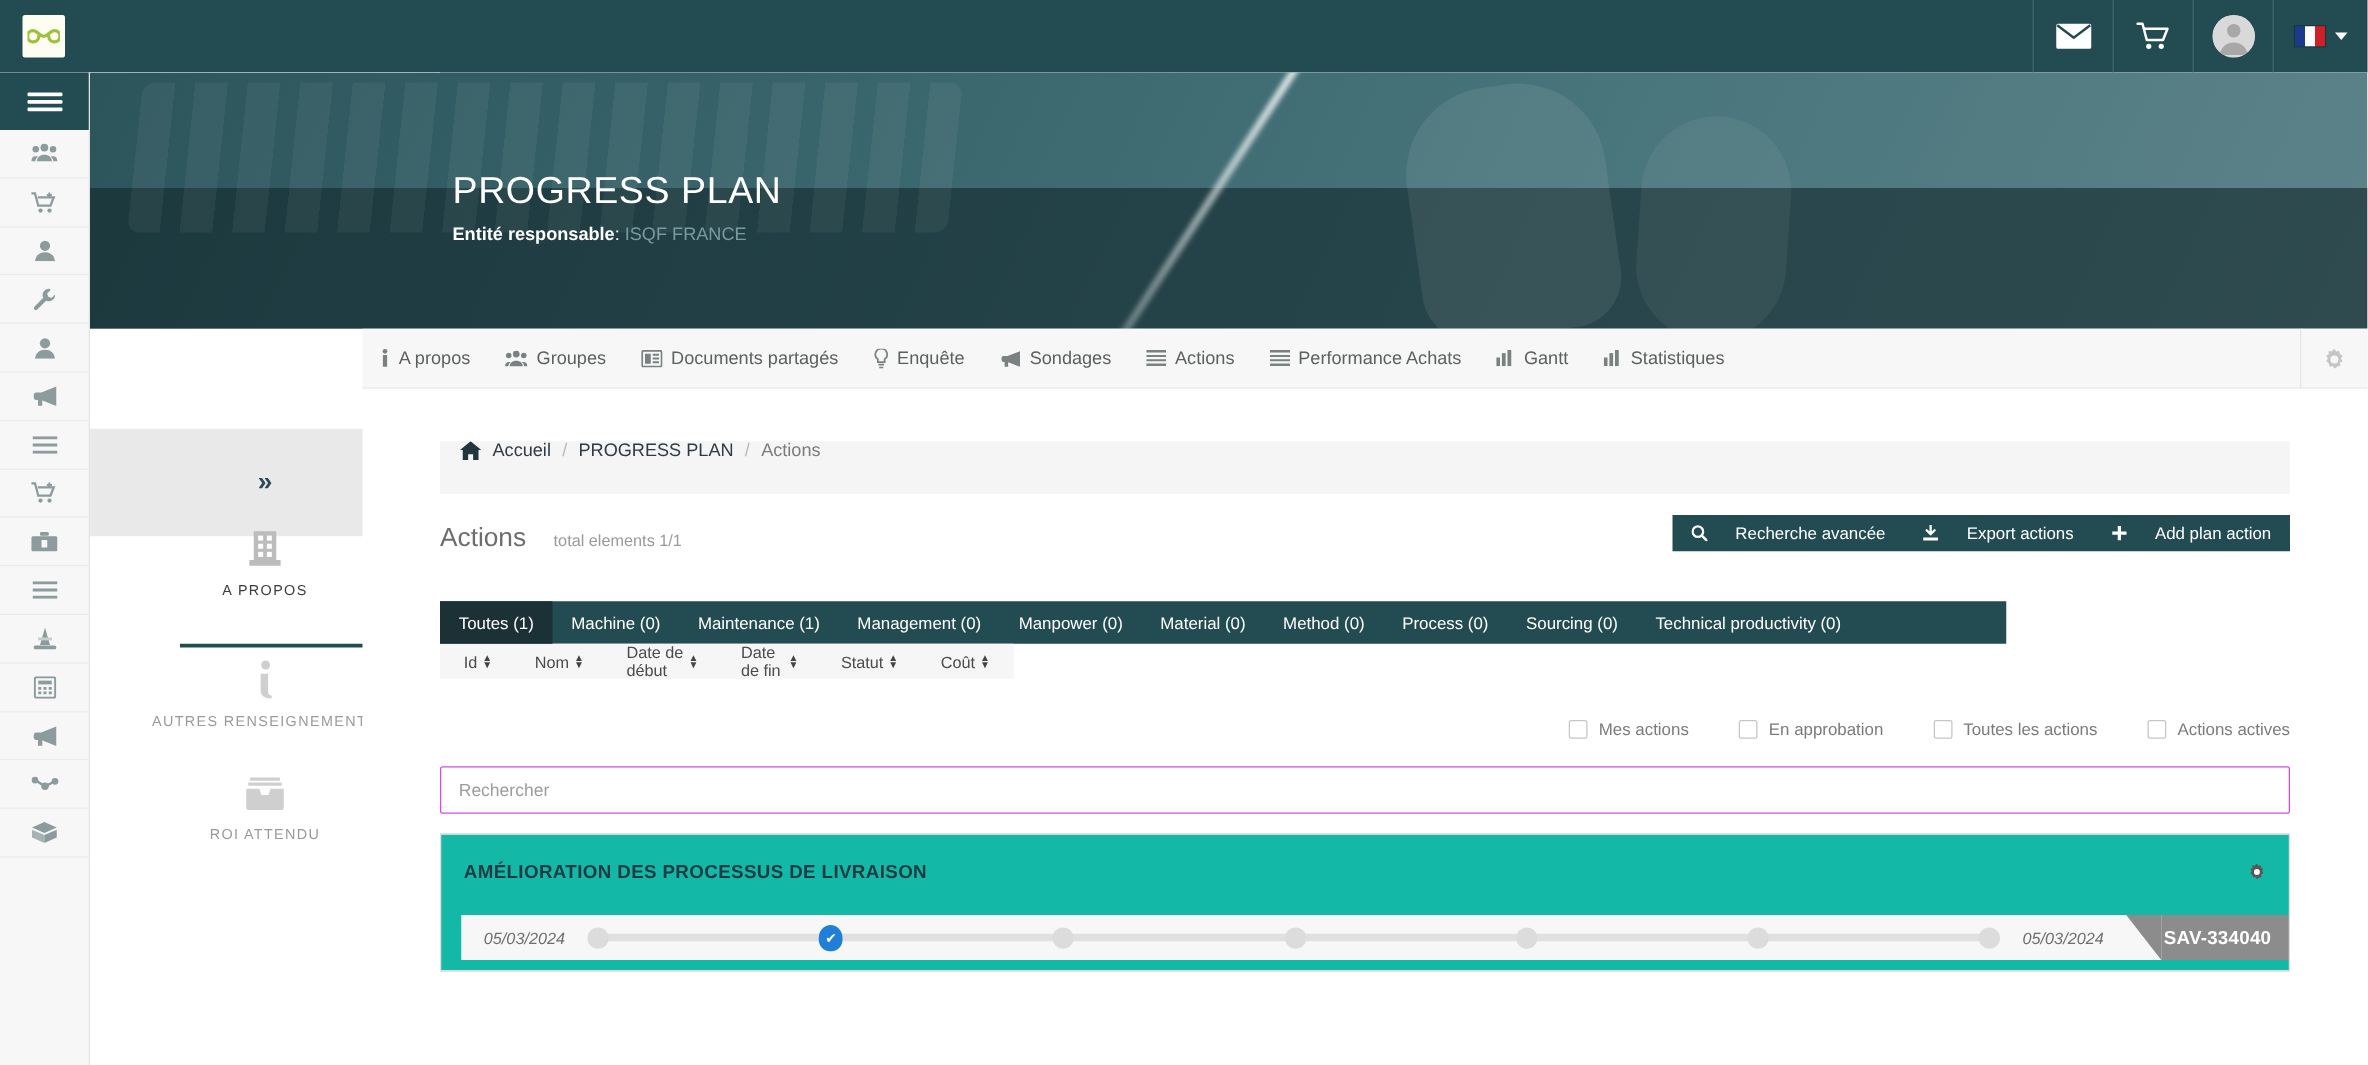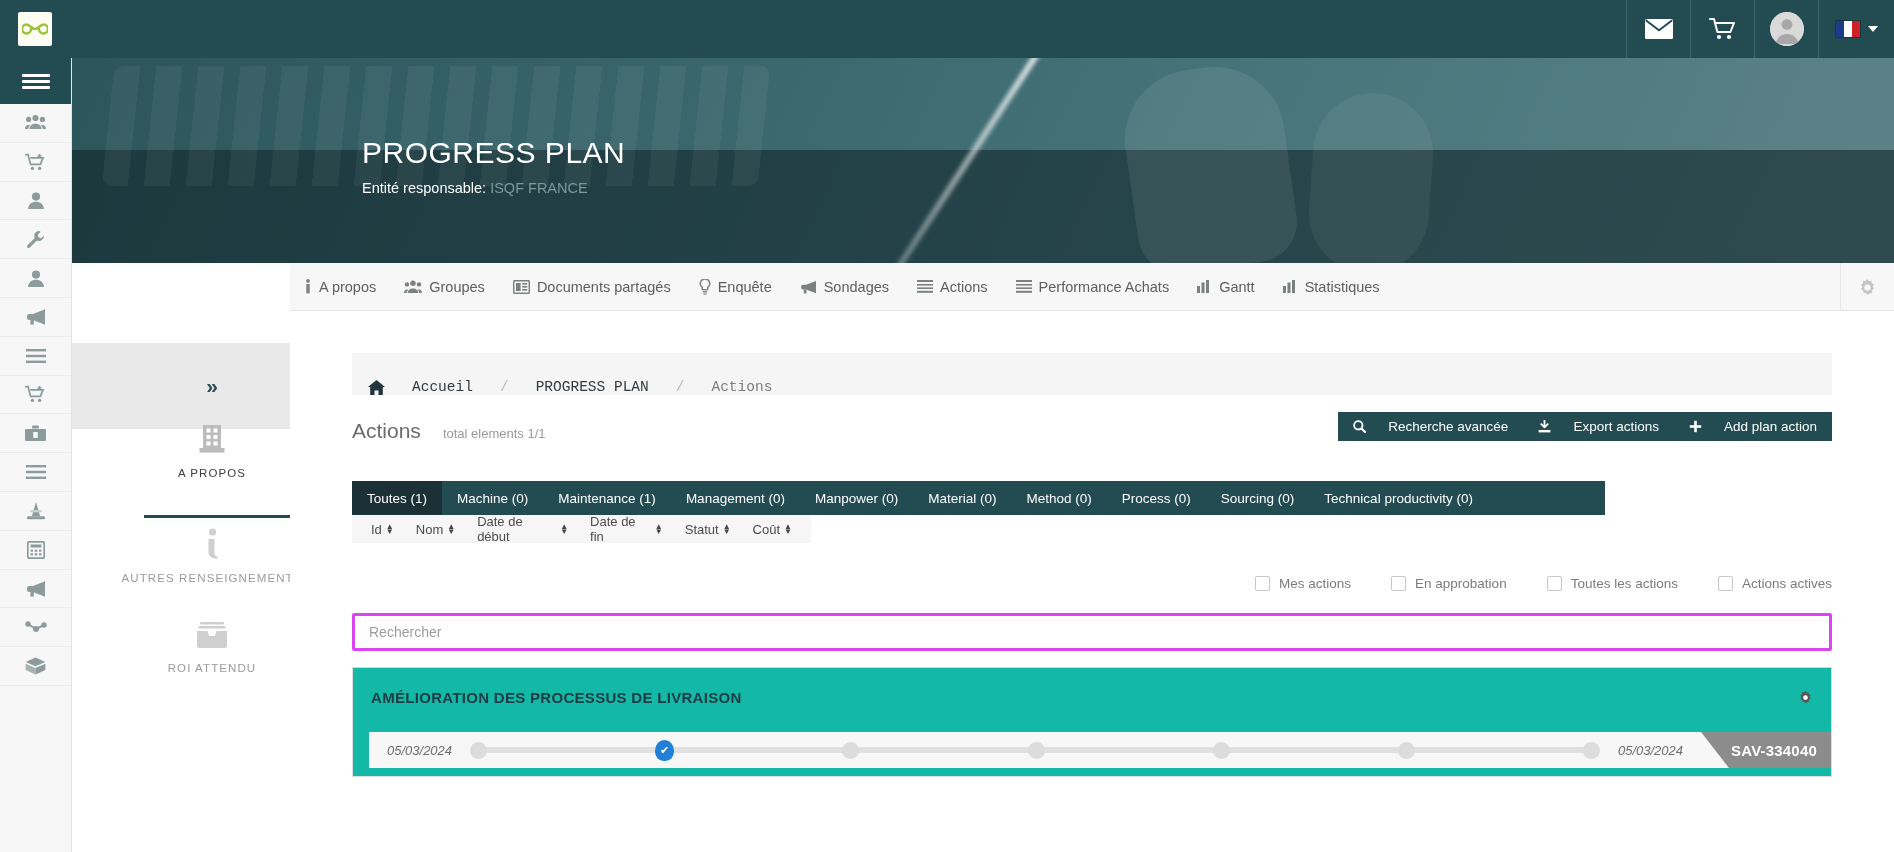--- a/index.html
+++ b/index.html
@@ -109,21 +109,21 @@
     position: absolute; left: 2%; top: 8px; width: 36%; height: 120px;
     background:
       repeating-linear-gradient(90deg, rgba(255,255,255,.05) 0 26px, transparent 26px 42px);
     border-radius: 10px; transform: skewX(-6deg);
   }
   .hero-text { position: absolute; left: 290px; top: 78px; z-index: 5; }
   .hero-title {
     font-size: 30px; color: #ffffff; letter-spacing: .5px; font-weight: 400;
   }
   .hero-sub { margin-top: 10px; font-size: 14.5px; color: #ffffff; }
-  .hero-sub b { font-weight: normal; }
+  .hero-sub b { font-weight: bold; }
   .hero-sub .entity { color: #7b9aa0; }
 
   .tabsbar {
     position: absolute; top: 263px; left: 290px; width: 1604px; height: 48px;
     background: #f7f7f7; border-bottom: 1px solid #e6e6e6;
     display: flex; align-items: center;
   }
   .tabsbar .tab {
     display: flex; align-items: center; gap: 7px; padding: 0 14px;
     font-size: 14.5px; color: #5c6061; height: 48px; cursor: default;
@@ -131,21 +131,21 @@
   .tabsbar .tab svg { fill: #7b8081; }
   .gearcell {
     position: absolute; right: 0; top: 0; width: 54px; height: 48px;
     border-left: 1px solid #e6e6e6; display: flex; align-items: center; justify-content: center;
   }
 
   .content { position: absolute; top: 311px; left: 290px; width: 1604px; height: 541px; background: #fff; }
 
   .crumbbar {
     margin: 42px 62px 0 62px; height: 42px; background: #f5f5f5;
-    display: flex; align-items: flex-end; padding: 0 16px; gap: 27px; font-size: 14.5px; font-family: Liberation Mono, monospace;
+    display: flex; align-items: flex-start; padding: 0 16px; gap: 9px; font-size: 14.5px;
   }
   .crumbbar a { color: #2e3b40; text-decoration: none; }
   .crumbbar .sep { color: #b9b9b9; }
   .crumbbar .cur { color: #7c7c7c; }
 
   .titlerow {
     margin: 24px 62px 0 62px; height: 36px; display: flex; align-items: baseline; position: relative;
   }
   .titlerow .h1 { font-size: 21px; color: #6d6d6d; font-weight: 400; }
   .titlerow .meta { font-size: 13px; color: #9a9a9a; margin-left: 22px; }
@@ -161,36 +161,36 @@
     margin: 26px 62px 0 62px; background: #234c52; height: 34px; display: flex;
     align-items: stretch; width: 1253px;
   }
   .cattabs .ctab {
     display: flex; align-items: center; padding: 0 15px; color: #ffffff; font-size: 13.5px; white-space: nowrap;
   }
   .cattabs .ctab.active { background: #1b3136; }
 
   .sortbar {
     margin: 0 62px 0 62px; width: 459px; height: 28px; background: #f6f6f6;
-    display: flex; align-items: center; padding: 0 10px; gap: 4px;
+    display: flex; align-items: center; padding: 0 10px; gap: 16px;
   }
   .sortbar .sortitem {
     display: flex; align-items: center; gap: 4px; padding: 0 9px; font-size: 13px; color: #4b4b4b;
   }
   .sortbar .arrows { display: flex; flex-direction: column; line-height: 5px; font-size: 8px; color: #444; }
 
   .checkrow {
     margin: 33px 62px 0 62px; display: flex; justify-content: flex-end; align-items: center; gap: 40px;
   }
   .checkrow .chk { display: flex; align-items: center; gap: 9px; font-size: 13.5px; color: #7b7b7b; }
   .checkrow .box { width: 15px; height: 15px; border: 1px solid #c6c6c6; border-radius: 2px; background:#fff; }
 
   .searchwrap { margin: 22px 62px 0 62px; }
   .searchwrap input {
-    width: 100%; height: 38px; border: 3px solid #d946ef; border-radius: 2px;
+    width: 100%; height: 38px; border: 1px solid #d946ef; border-radius: 2px;
     padding: 0 14px; font-size: 14px; color: #444; font-family: inherit; outline: none;
   }
   .searchwrap input::placeholder { color: #9c9c9c; }
 
   .actioncard {
     margin: 16px 62px 0 62px; border: 1px solid #dedede; border-top: 1px solid #d5d5d5;
     background: #14b8a6; position: relative; height: 110px;
   }
   .actioncard .cardtitle {
     font-size: 15px; font-weight: bold; color: #1d3b44; letter-spacing: .3px;

